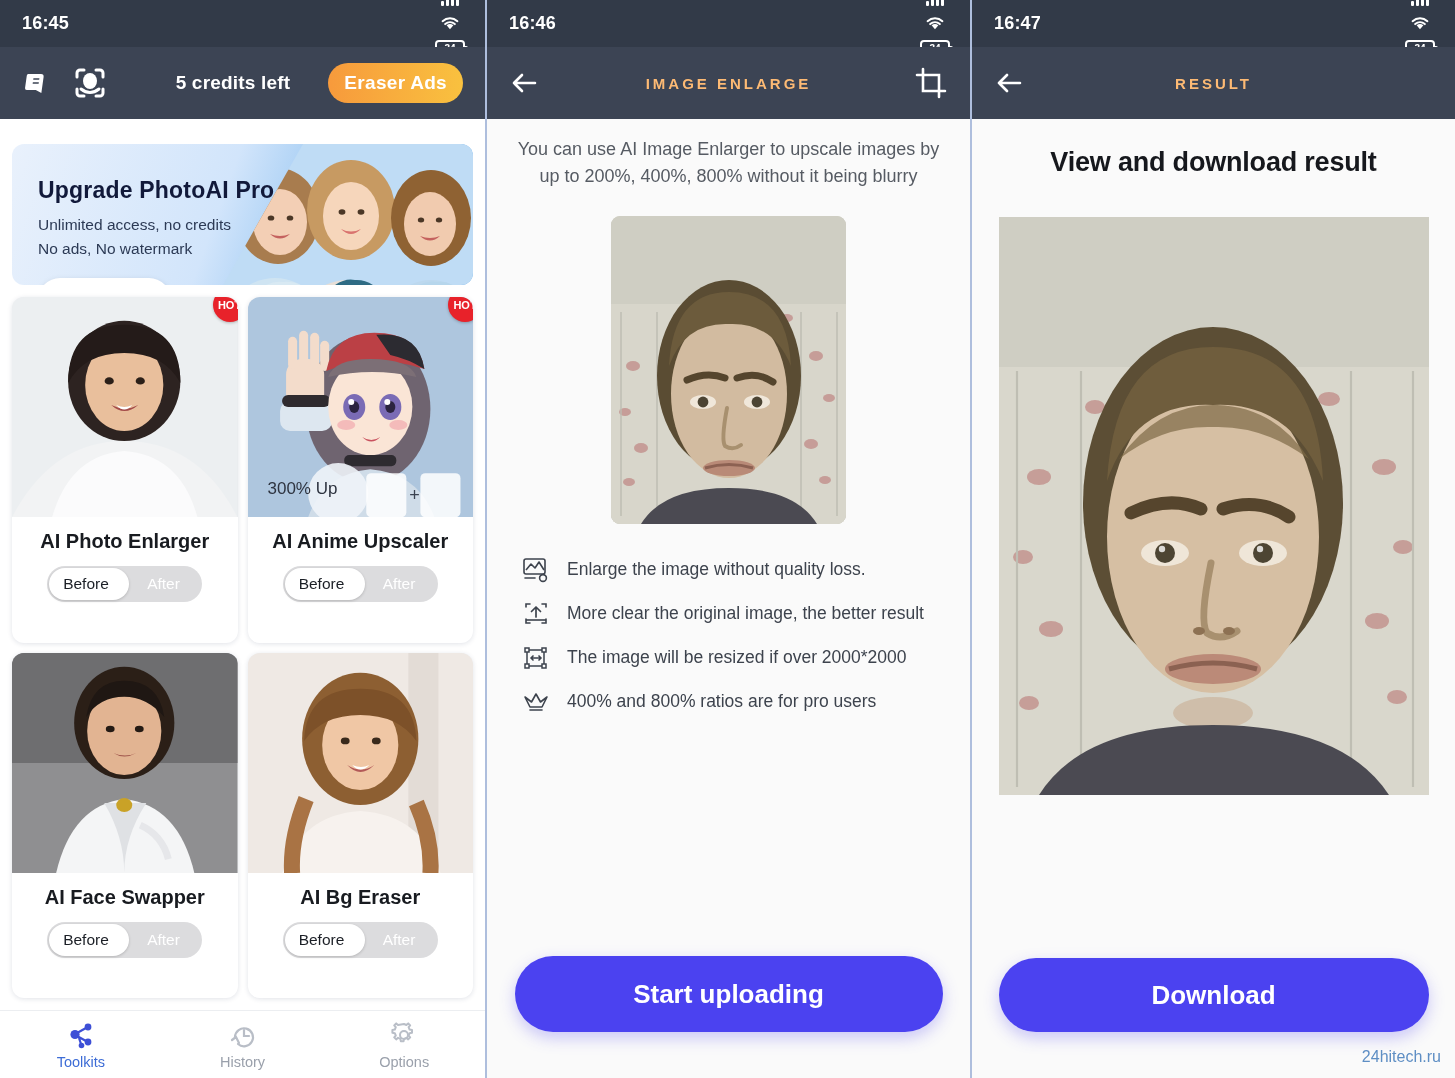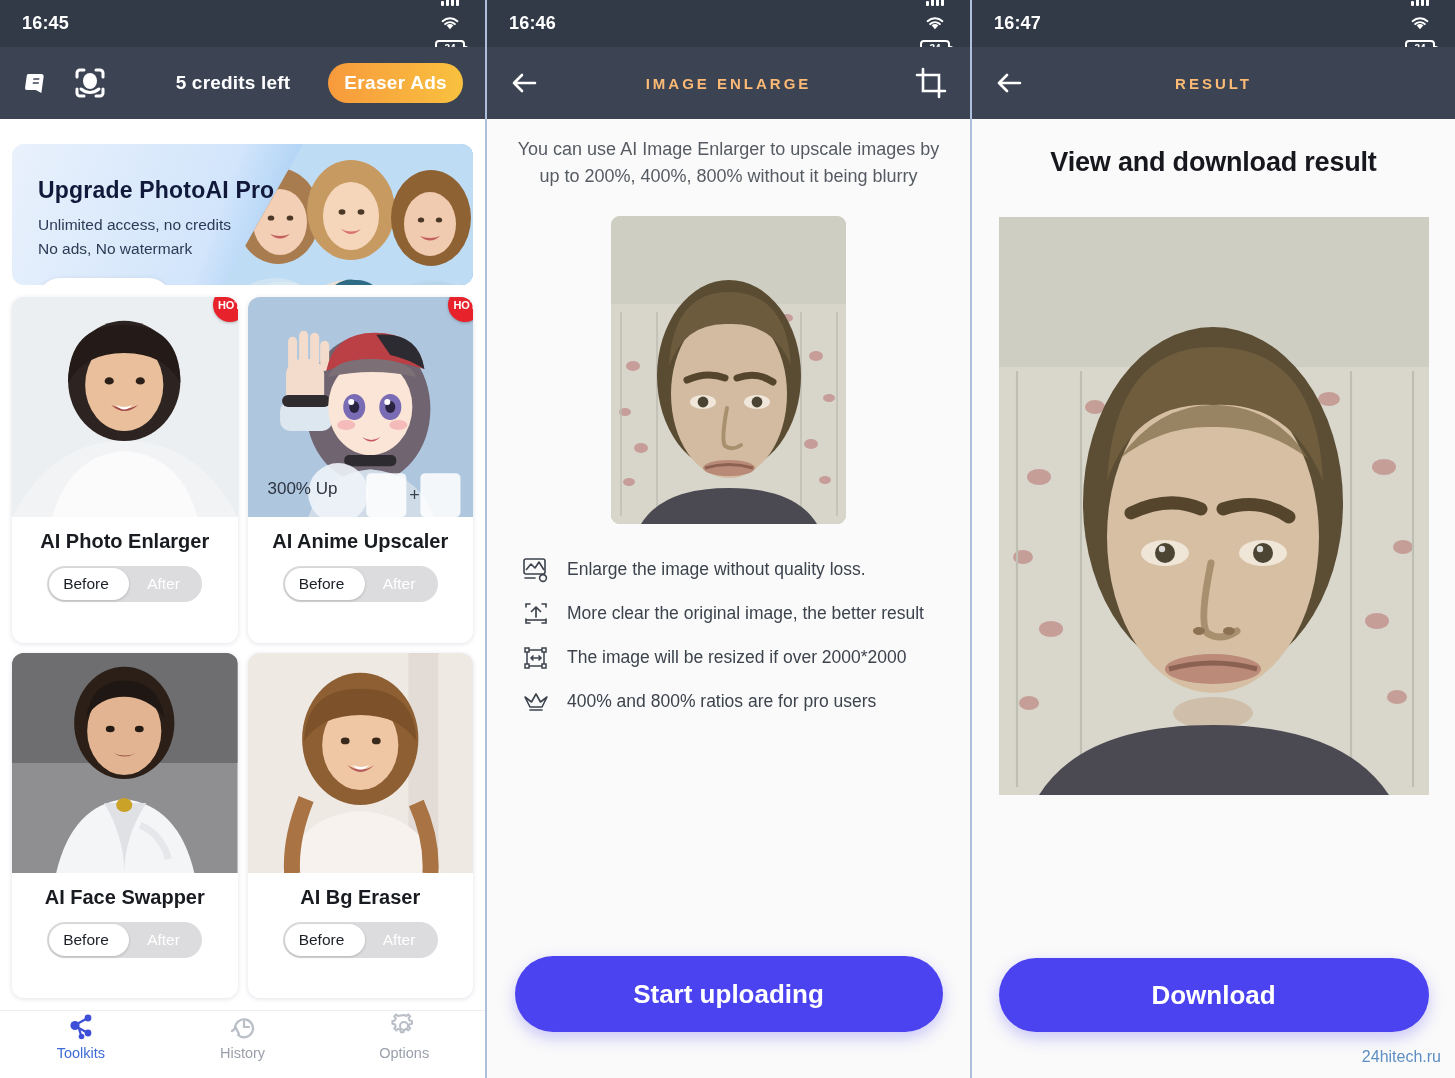--- a/index.html
+++ b/index.html
@@ -120,21 +120,21 @@
     position:absolute;left:2px;top:2px;width:80px;height:32px;border-radius:16px;background:#fff;
     box-shadow:0 1px 3px rgba(0,0,0,.18);
   }
   .toggle span{ flex:1;text-align:center;font-size:15.5px;z-index:2;}
   .toggle .on{color:#1b1f26;}
   .toggle .off{color:#ffffff;}
 
   
   .bottomnav{
     flex:0 0 68px; height:68px; background:#fff; border-top:1px solid #eceef1;
-    display:flex; 
+    display:flex; align-items:center;
   }
   .nav-item{
     flex:1; display:flex; flex-direction:column; align-items:center; gap:4px;
     cursor:pointer;
   }
   .nav-label{ font-size:14.5px; color:#9aa0ab;}
   .nav-item.active .nav-label{ color:#3d6cd6;}
 
   
   .pane-body{

